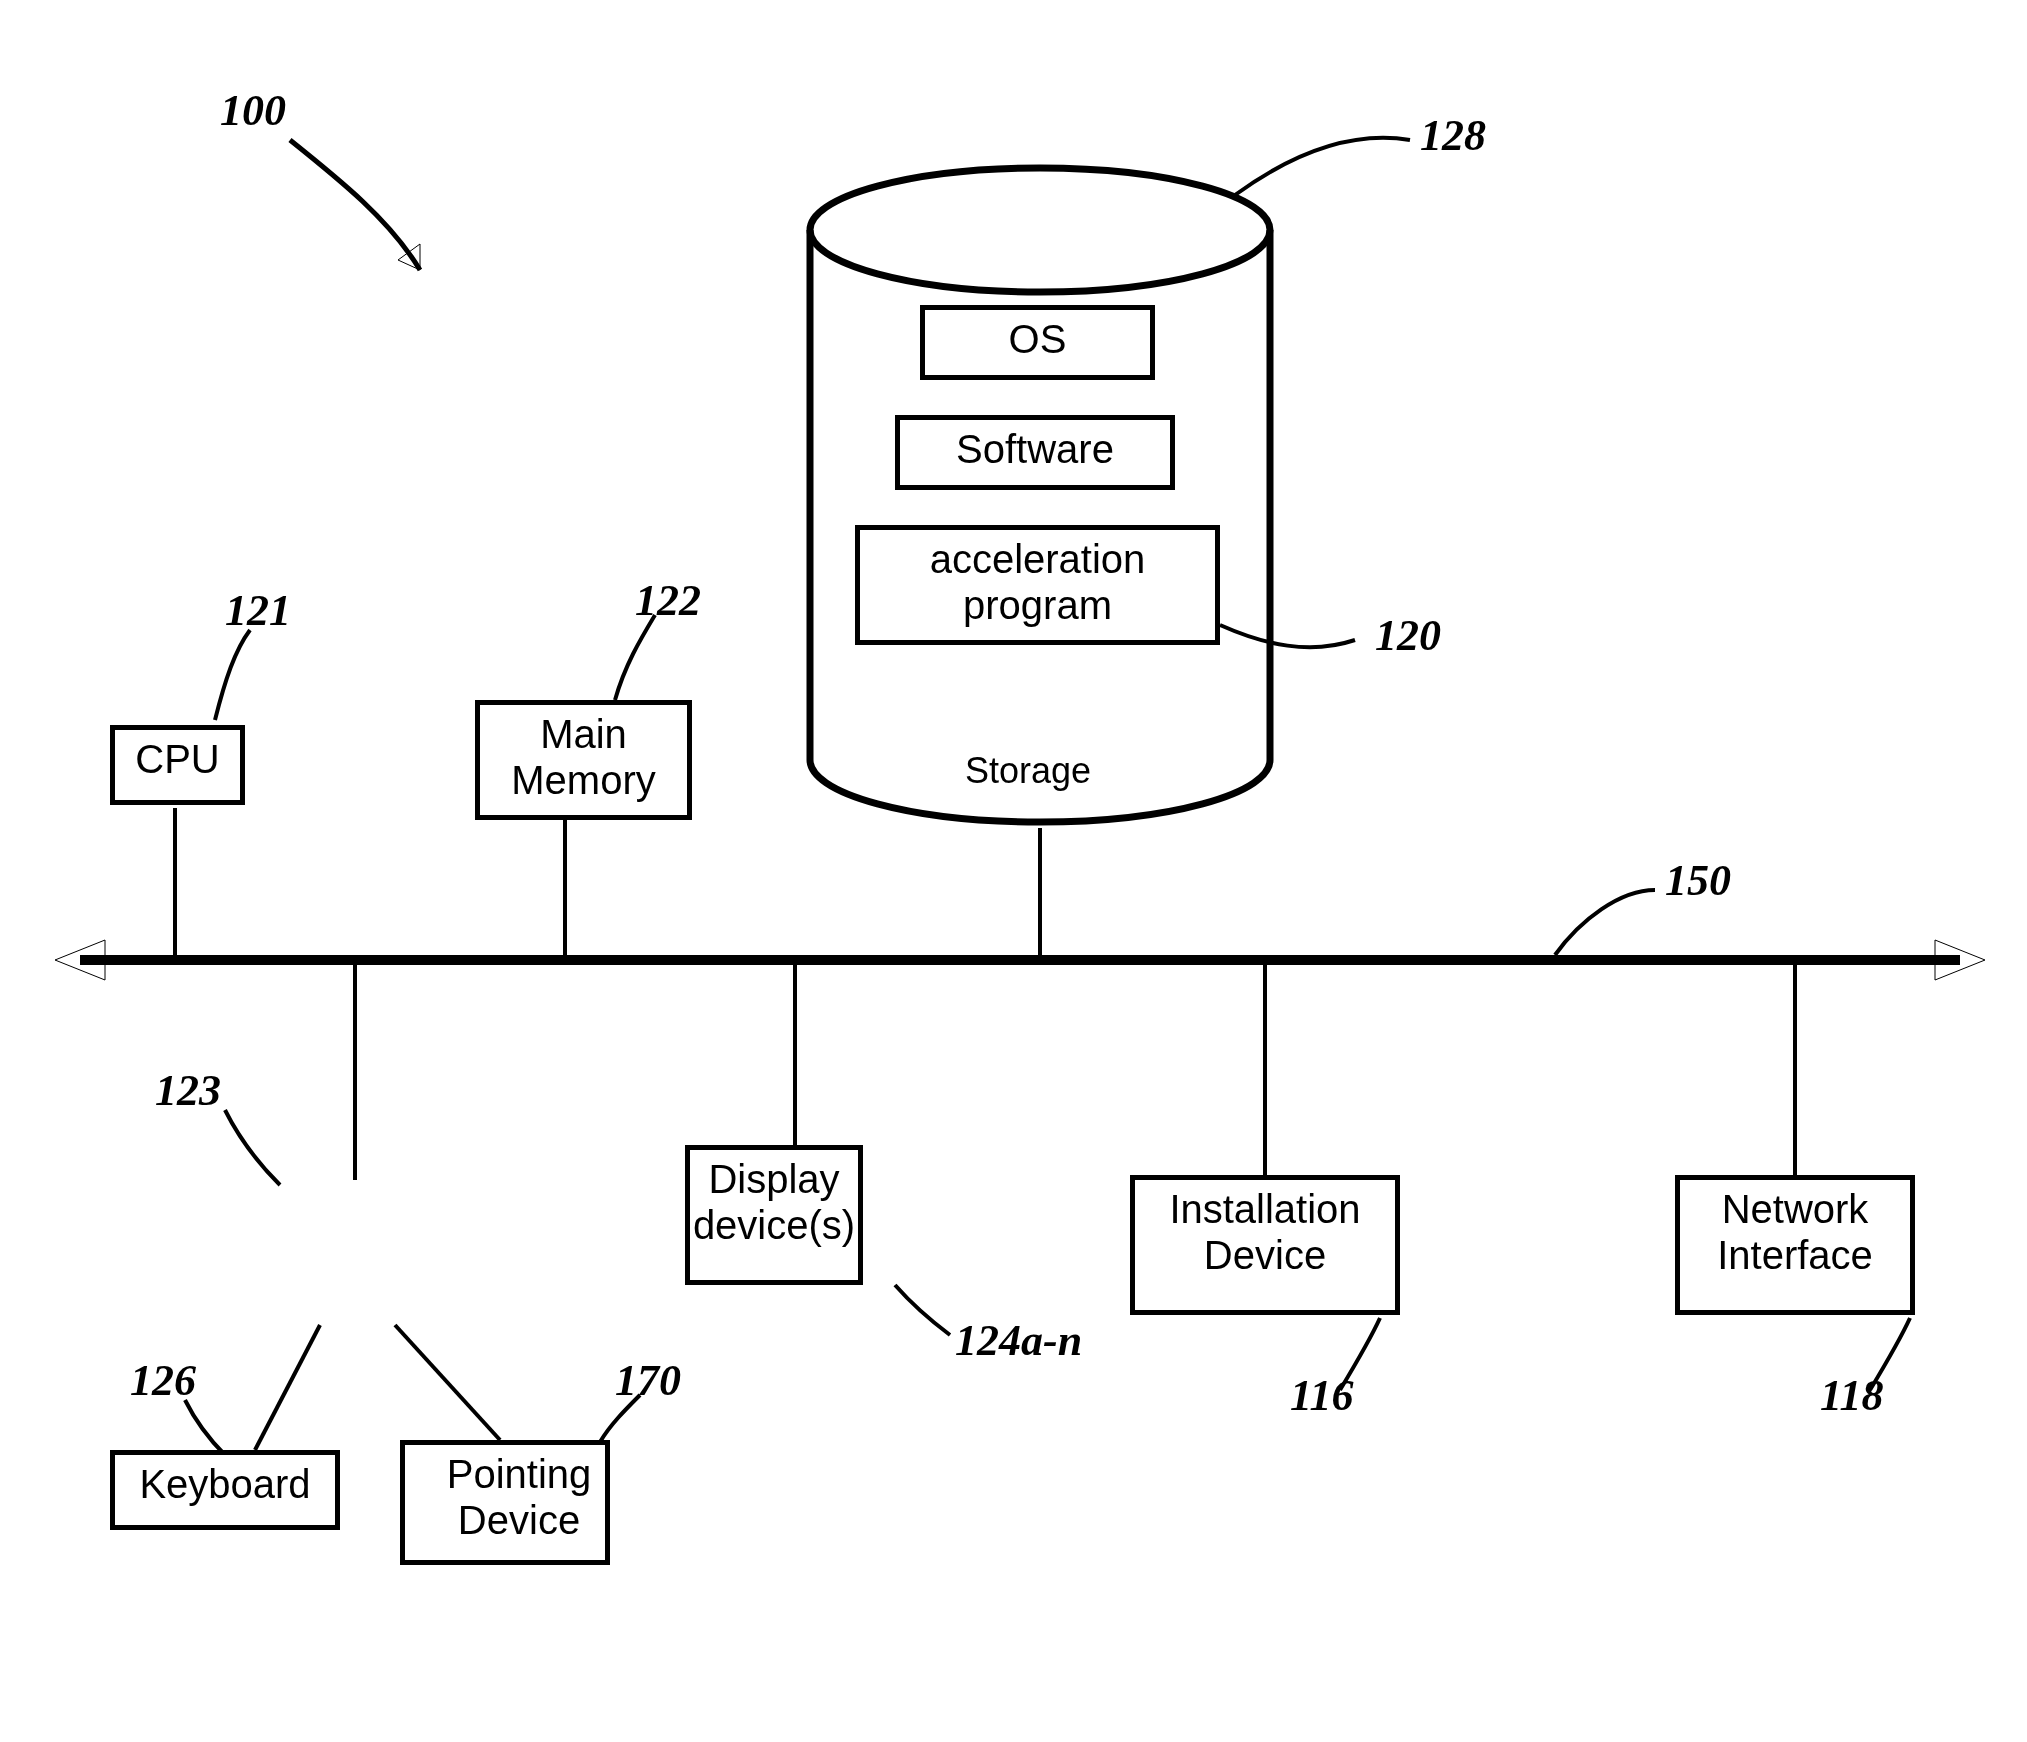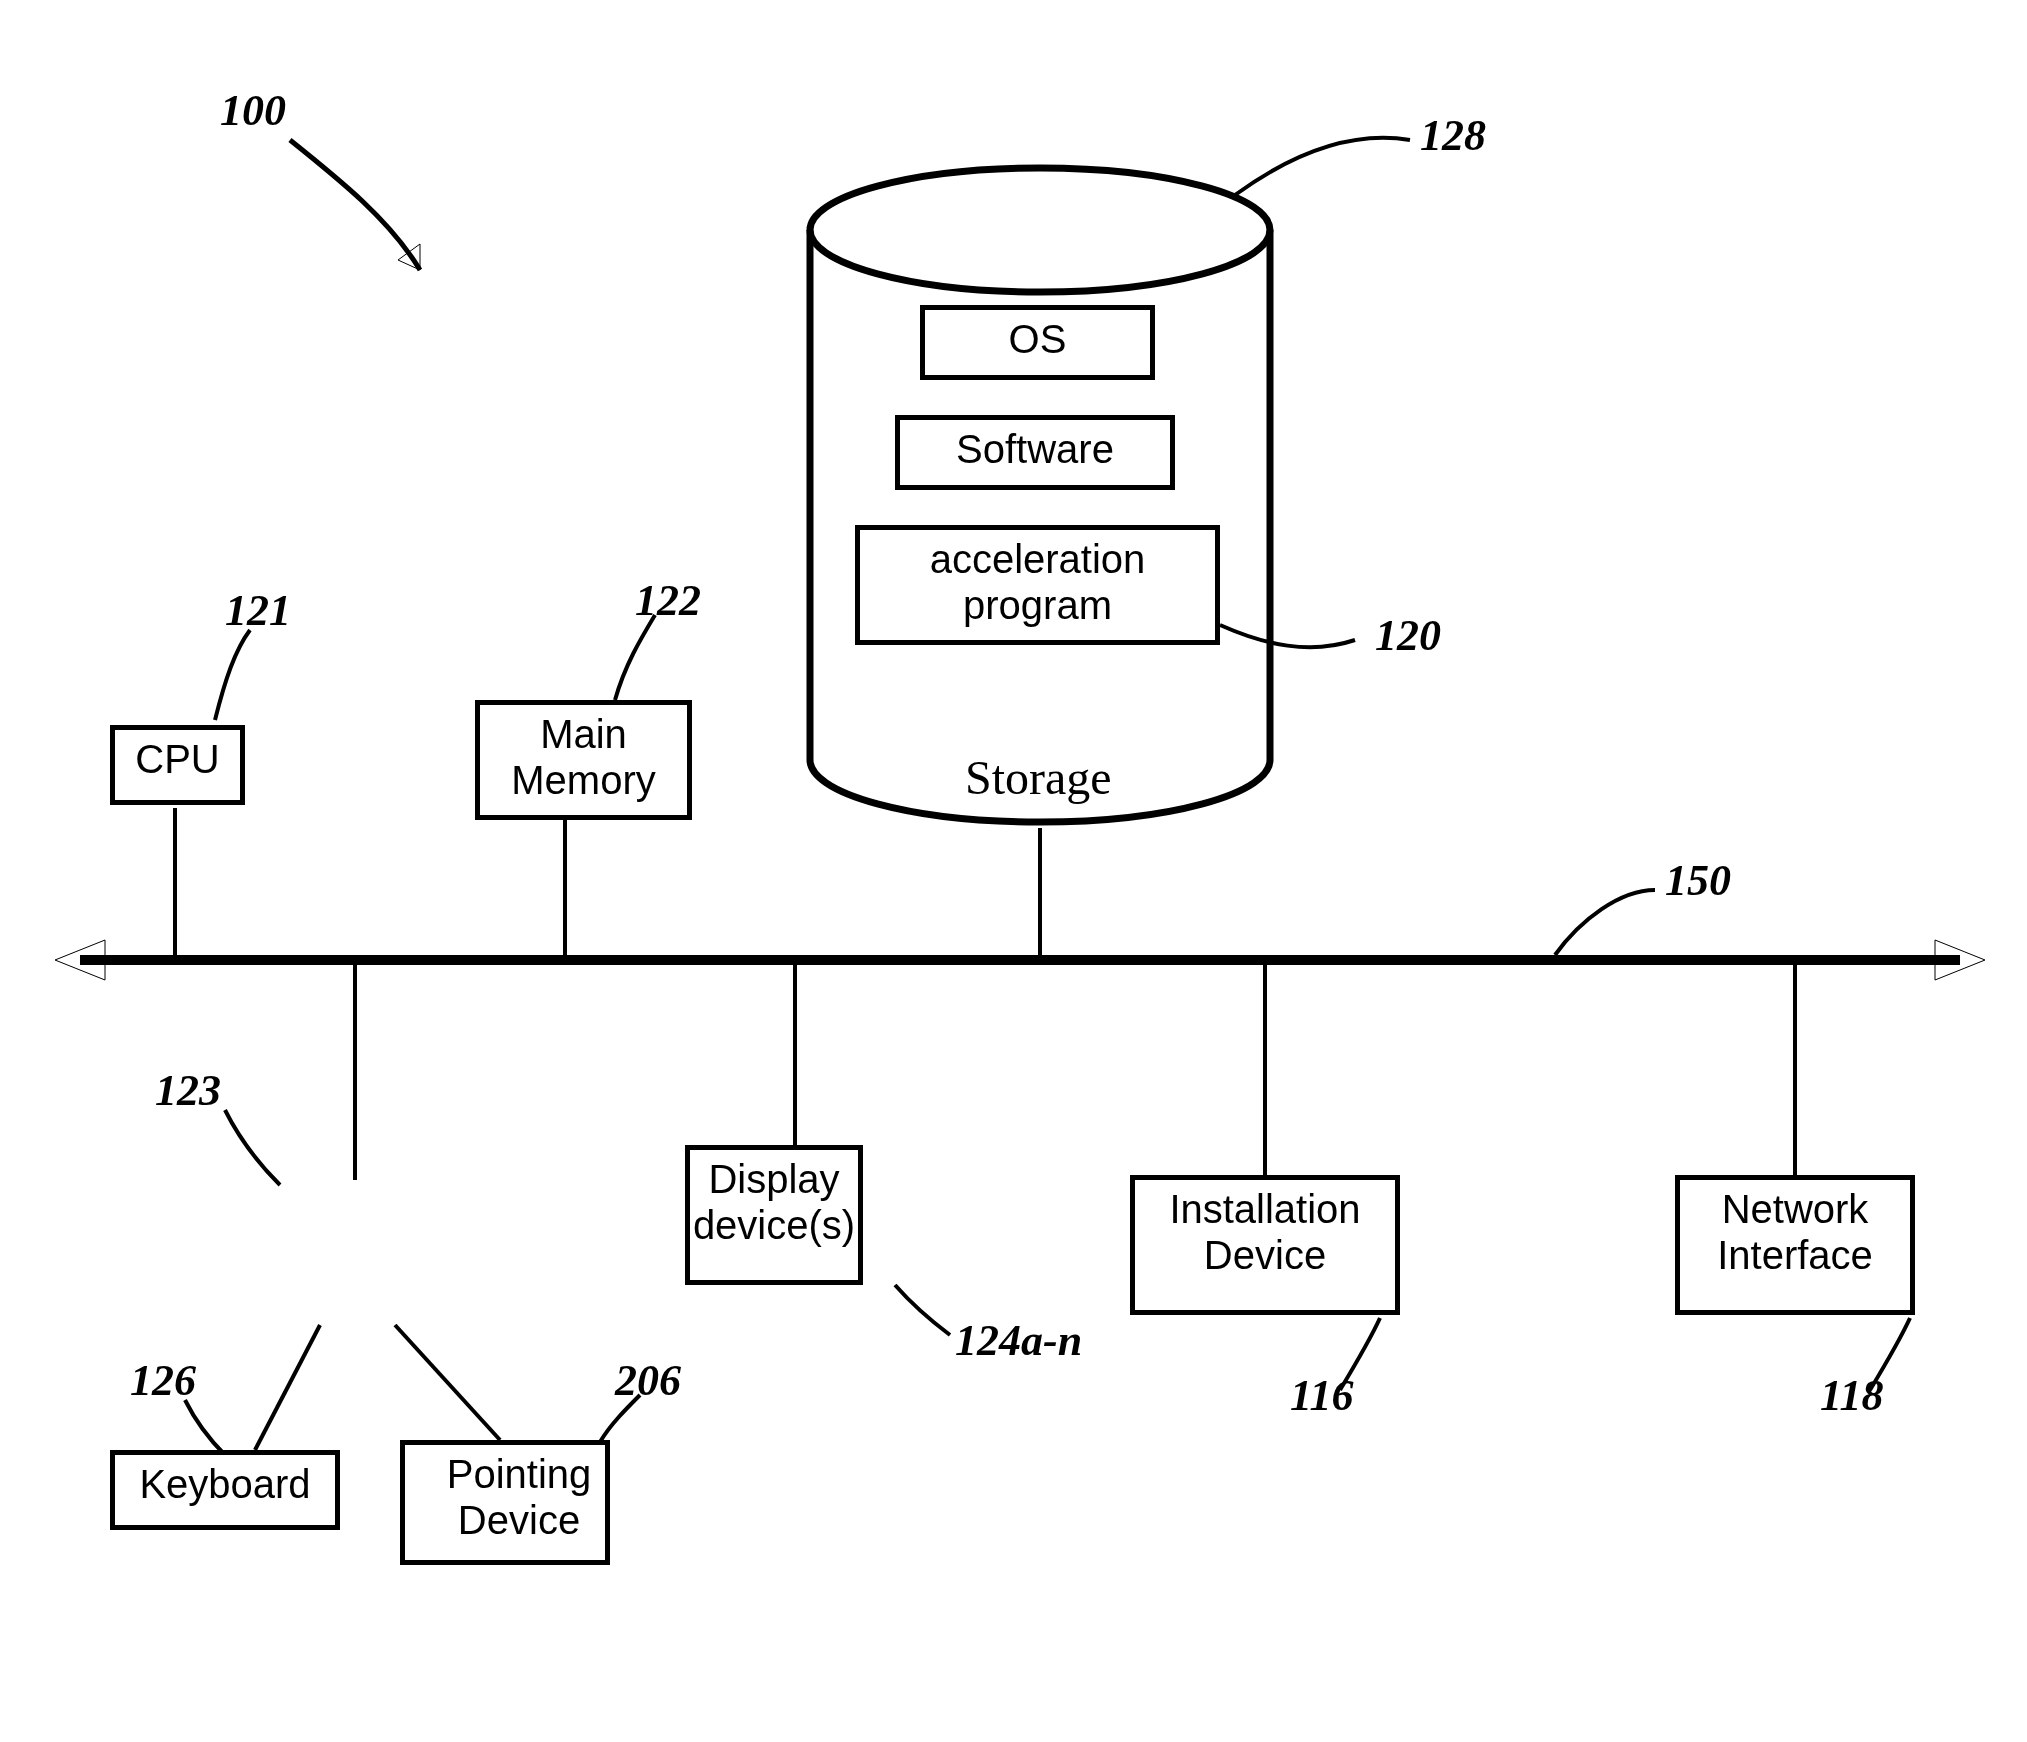--- a/index.html
+++ b/index.html
@@ -28,22 +28,21 @@
   }
   .ref {
     position: absolute;
     font-style: italic;
     font-weight: bold;
     font-size: 44px;
     font-family: Georgia, 'Times New Roman', serif;
   }
   .label-plain {
     position: absolute;
-    font-size: 48px;
-    font-family: Liberation Serif, serif;
+    font-size: 36px;
   }
   svg.layer {
     position: absolute;
     left: 0;
     top: 0;
     width: 2027px;
     height: 1742px;
     pointer-events: none;
   }
   svg.layer line, svg.layer path, svg.layer polygon, svg.layer ellipse {
@@ -138,21 +137,21 @@
 
   <div class="box" style="left:110px; top:1450px; width:230px; height:80px;">
     <span>Keyboard</span>
   </div>
   <div class="ref" style="left:130px; top:1355px;">126</div>
 
   <div class="box" style="left:400px; top:1440px; width:210px; height:125px; white-space:pre-line;padding-left:38px;">
     <span>Pointing
 Device</span>
   </div>
-  <div class="ref" style="left:615px; top:1355px;">206</div>
+  <div class="ref" style="left:615px; top:1355px;">170</div>
 
   <div class="box" style="left:685px; top:1145px; width:178px; height:140px; white-space:pre-line;">
     <span>Display
 device(s)</span>
   </div>
   <div class="ref" style="left:955px; top:1315px;">124a-n</div>
 
   <div class="box" style="left:1130px; top:1175px; width:270px; height:140px; white-space:pre-line;">
     <span>Installation
 Device</span>

